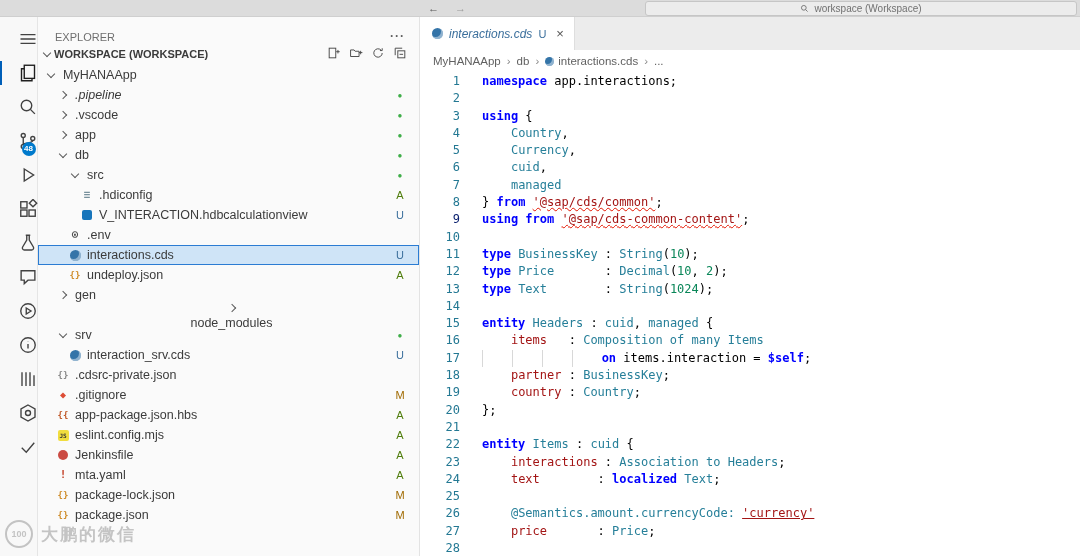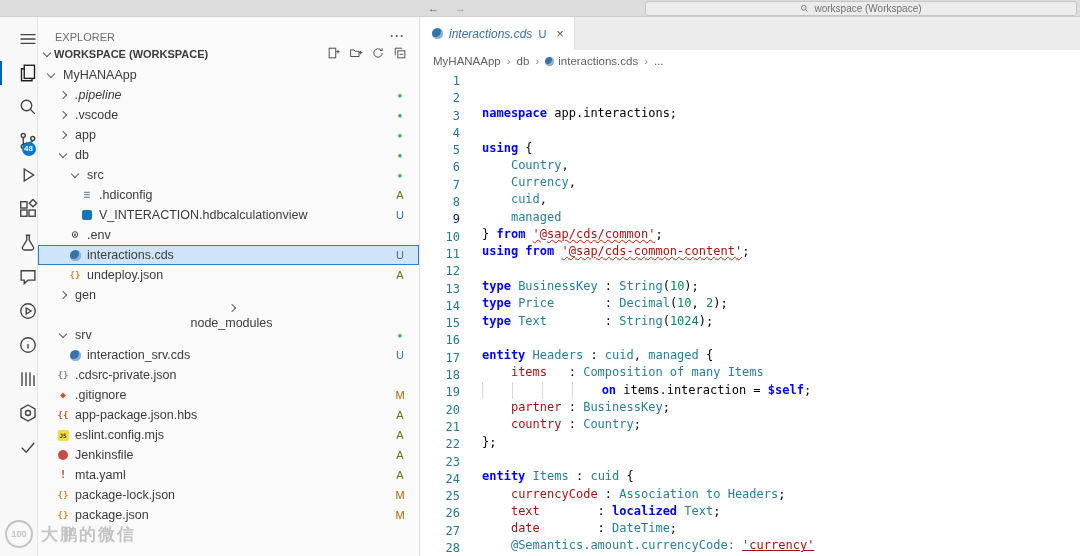--- a/index.html
+++ b/index.html
@@ -87,21 +87,21 @@
   .breadcrumb{height:22px;display:flex;align-items:center;gap:6px;padding-left:13px;
               font-size:11.5px;color:#616161;flex:none;background:#fff;}
   .bc-sep{color:#8a8a8a;}
   .bc-item{display:flex;align-items:center;gap:4px;}
   .bc-item .ic-cds{width:9px;height:9px;}
 
   .code{flex:1;overflow:hidden;font-family:"DejaVu Sans Mono",monospace;font-size:12px;padding-top:1px;}
   .cl{display:flex;height:17.3px;line-height:17.3px;}
   .ln{width:40px;flex:none;text-align:right;color:#237893;}
   .ln-active{color:#0b216f;}
-  .lc{padding-left:22px;white-space:pre;margin-top:32px;}
+  .lc{padding-left:22px;white-space:pre;}
   .tk-k{color:#0000ff;font-weight:bold;}
   .tk-t{color:#267f99;}
   .tk-p{color:#a31515;}
   .tk-s{color:#a31515;text-decoration:underline;}
   .tk-e{color:#a31515;text-decoration:underline;text-decoration-style:wavy;
         text-decoration-color:#e51400;text-decoration-thickness:1px;}
   .tk-n{color:#098658;}
   .tk-a{color:#267f99;}
   .tk-pl{color:#000;}
   .tk-g{display:inline-block;border-left:1px solid #d8d8d8;white-space:pre;}
@@ -532,29 +532,28 @@
         <div class="cl">
           <div class="ln">21</div>
           <div class="lc"></div>
         </div>
         <div class="cl">
           <div class="ln">22</div>
           <div class="lc"><span class="tk-k">entity</span><span class="tk-pl"> </span><span class="tk-t">Items</span><span class="tk-pl"> : </span><span class="tk-t">cuid</span><span class="tk-pl"> {</span></div>
         </div>
         <div class="cl">
           <div class="ln">23</div>
-          <div class="lc"><span class="tk-pl">    </span><span class="tk-p">currencyCode</span><span class="tk-pl"> : </span><span class="tk-t">Association to Headers</span><span class="tk-pl">;</span></div>
+          <div class="lc"><span class="tk-pl">    </span><span class="tk-p">interactions</span><span class="tk-pl"> : </span><span class="tk-t">Association to Headers</span><span class="tk-pl">;</span></div>
         </div>
         <div class="cl">
           <div class="ln">24</div>
           <div class="lc"><span class="tk-pl">    </span><span class="tk-p">text</span><span class="tk-pl">        : </span><span class="tk-k">localized</span><span class="tk-pl"> </span><span class="tk-t">Text</span><span class="tk-pl">;</span></div>
         </div>
         <div class="cl">
           <div class="ln">25</div>
-          <div class="lc"><span class="tk-pl">    </span><span class="tk-p">date</span><span class="tk-pl">        : </span><span class="tk-t">DateTime</span><span class="tk-pl">;</span></div>
         </div>
         <div class="cl">
           <div class="ln">26</div>
           <div class="lc"><span class="tk-pl">    </span><span class="tk-a">@Semantics.amount.currencyCode:</span><span class="tk-pl"> </span><span class="tk-s">'currency'</span></div>
         </div>
         <div class="cl">
           <div class="ln">27</div>
           <div class="lc"><span class="tk-pl">    </span><span class="tk-p">price</span><span class="tk-pl">       : </span><span class="tk-t">Price</span><span class="tk-pl">;</span></div>
         </div>
         <div class="cl">

